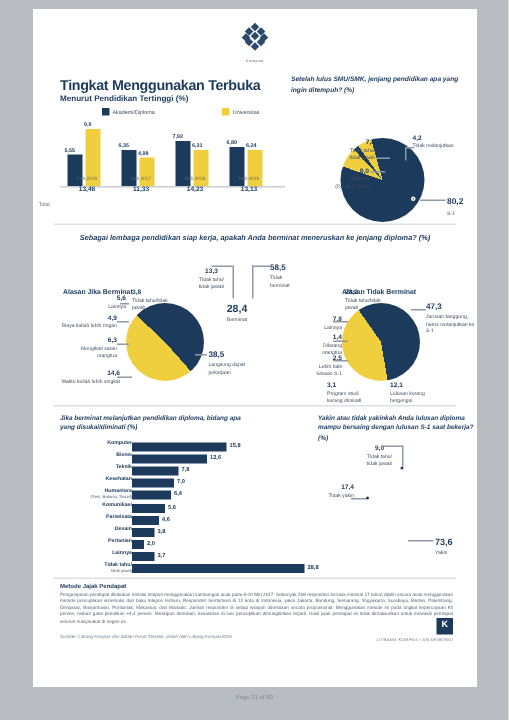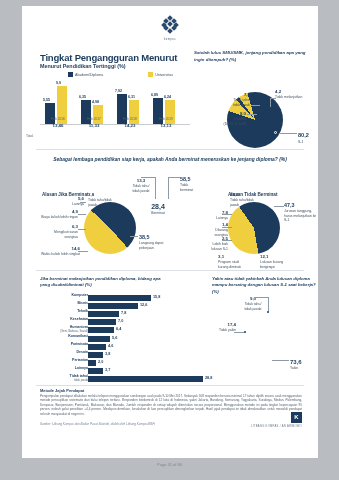--- a/index.html
+++ b/index.html
@@ -96,21 +96,21 @@
 
   <div class="logo-wrap">
     <span class="logo-mark">
       <i style="left:6px;top:0"></i><i style="left:2px;top:3px"></i><i style="left:10px;top:3px"></i>
       <i style="left:6px;top:6px"></i><i style="left:0px;top:7px"></i><i style="left:12px;top:7px"></i>
       <i style="left:2px;top:10px"></i><i style="left:10px;top:10px"></i><i style="left:6px;top:13px"></i>
     </span>
     <div class="logo-cap">kompas</div>
   </div>
 
-  <div class="h1">Tingkat Pengangguran Menurut</div>
+  <div class="h1">Tingkat Menggunakan Terbuka</div>
   <div class="h2">Menurut Pendidikan Tertinggi (%)</div>
 
   <div class="legend">
     <span class="sw sw-d"></span><span>Akademi/Diploma</span>
     <span class="g2"><span class="sw sw-u"></span><span>Universitas</span></span>
   </div>
 
   <div class="chartA">
     <div class="axis"></div>
 

